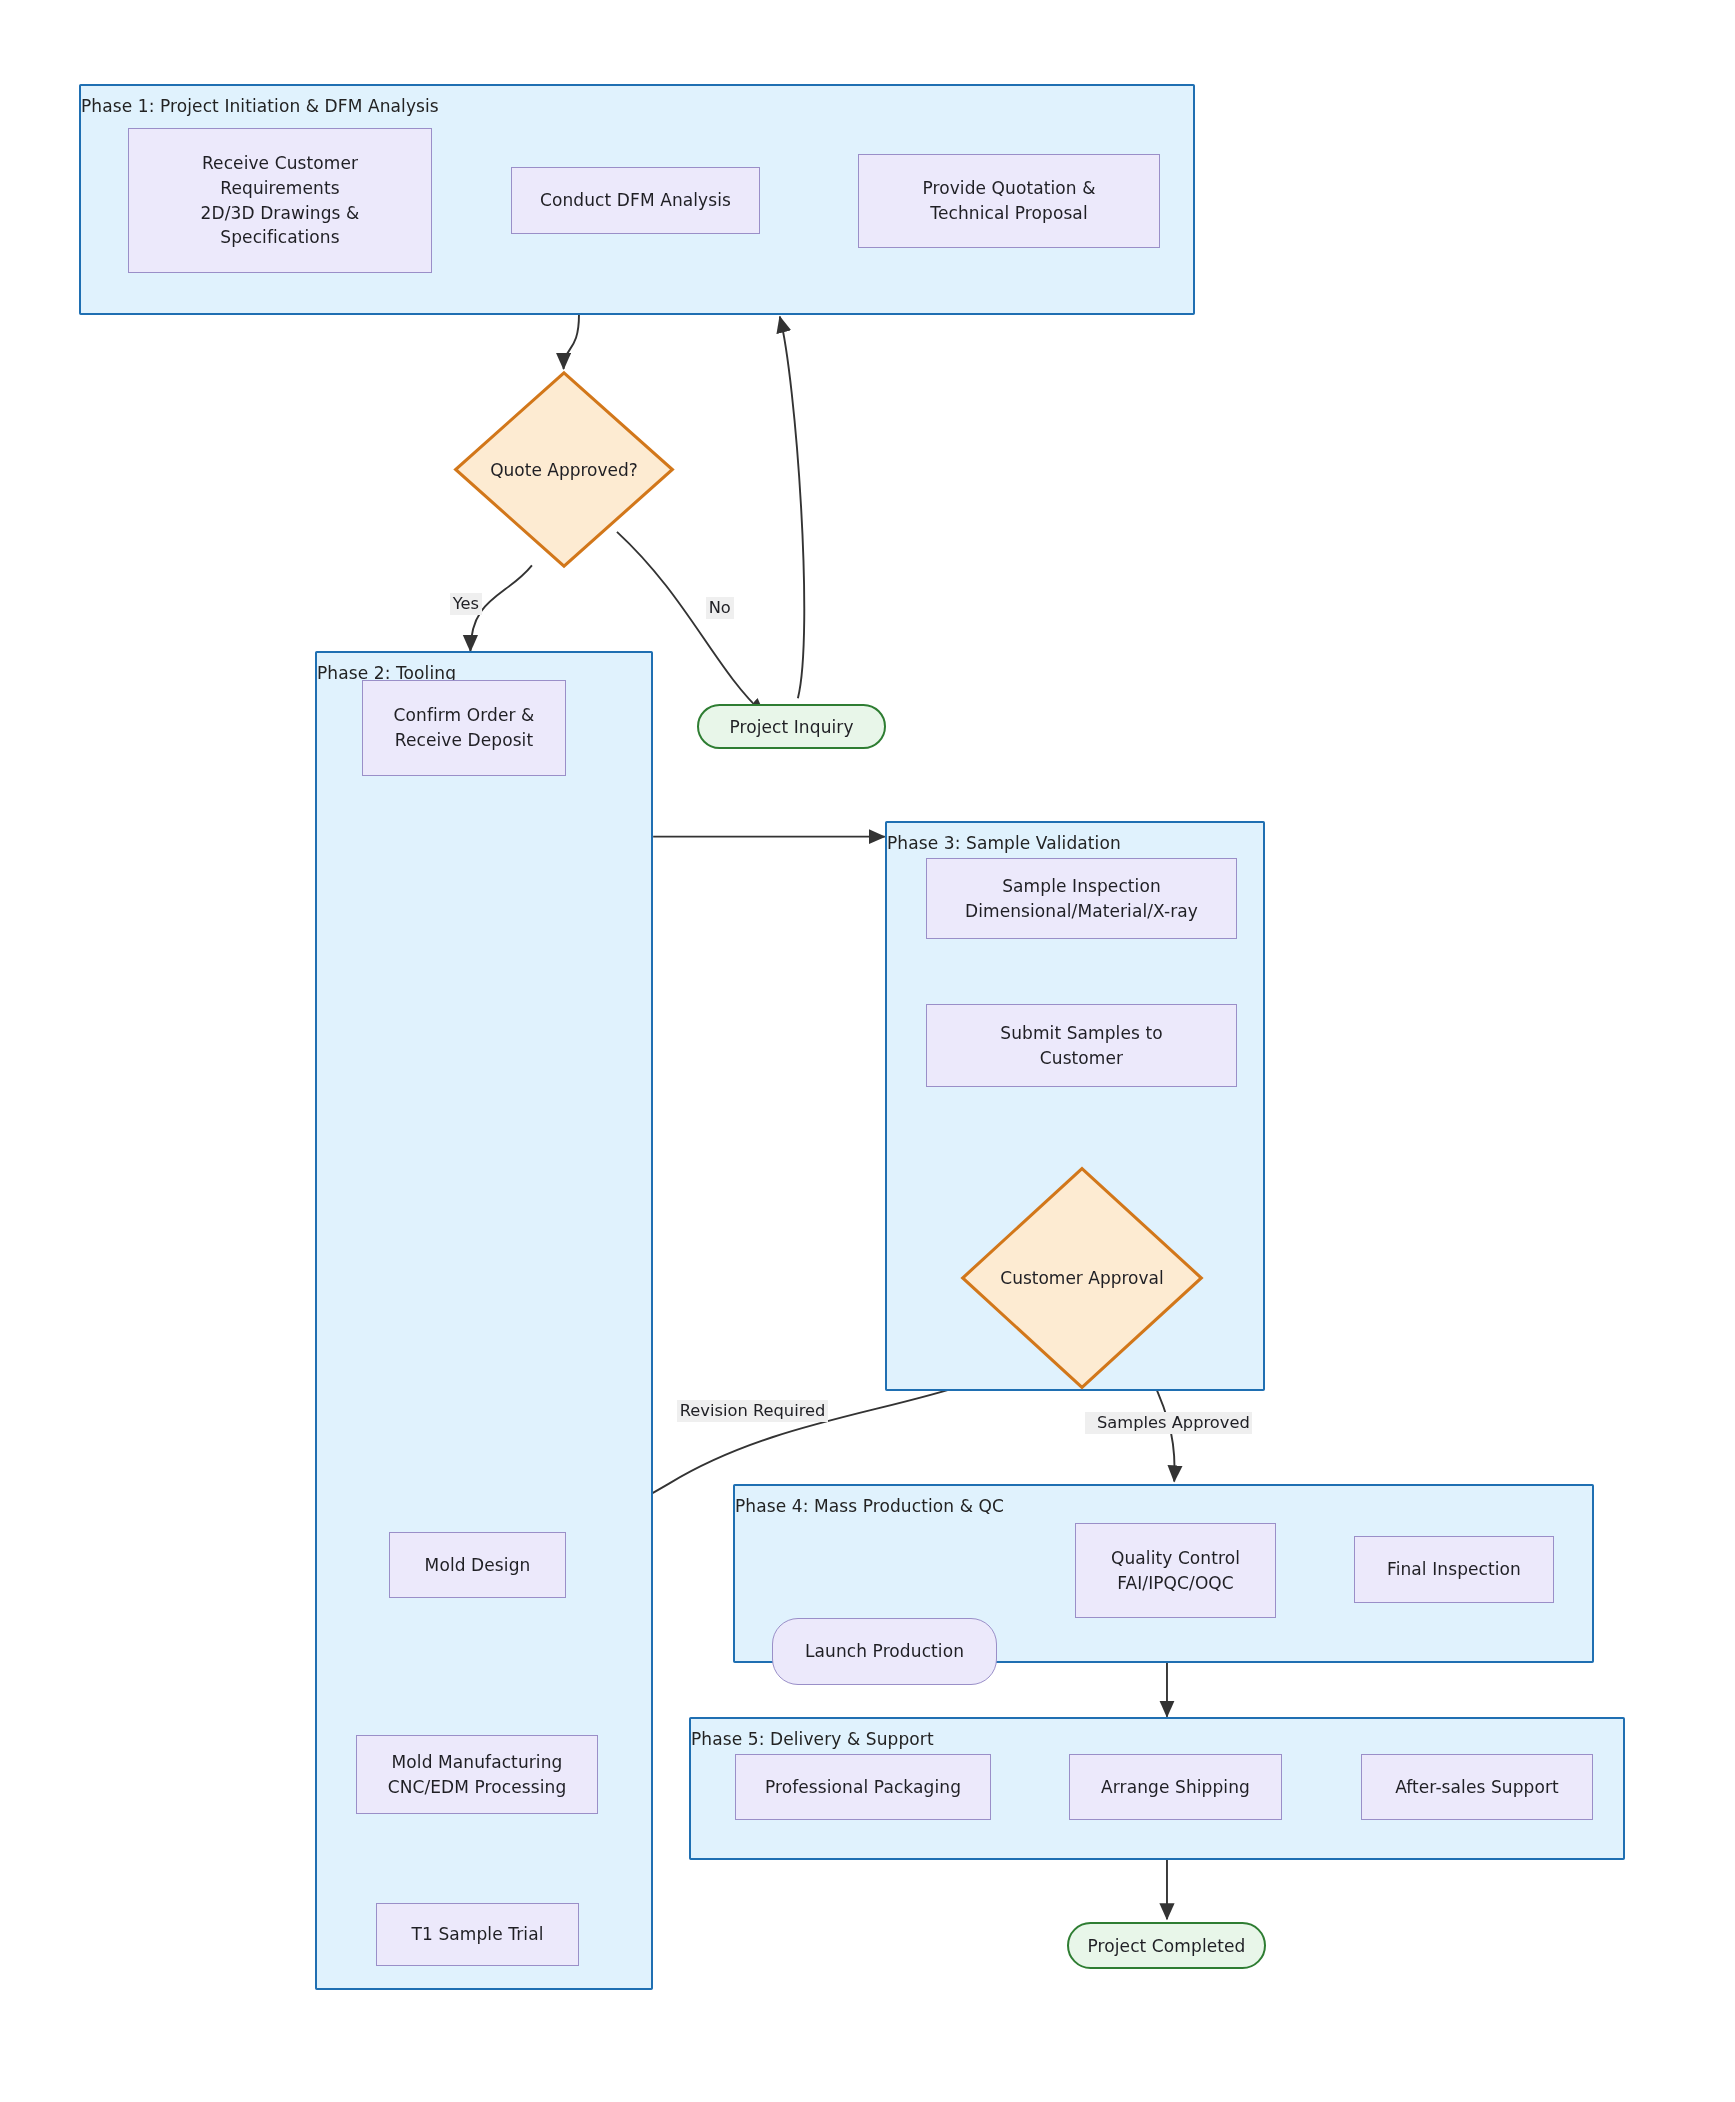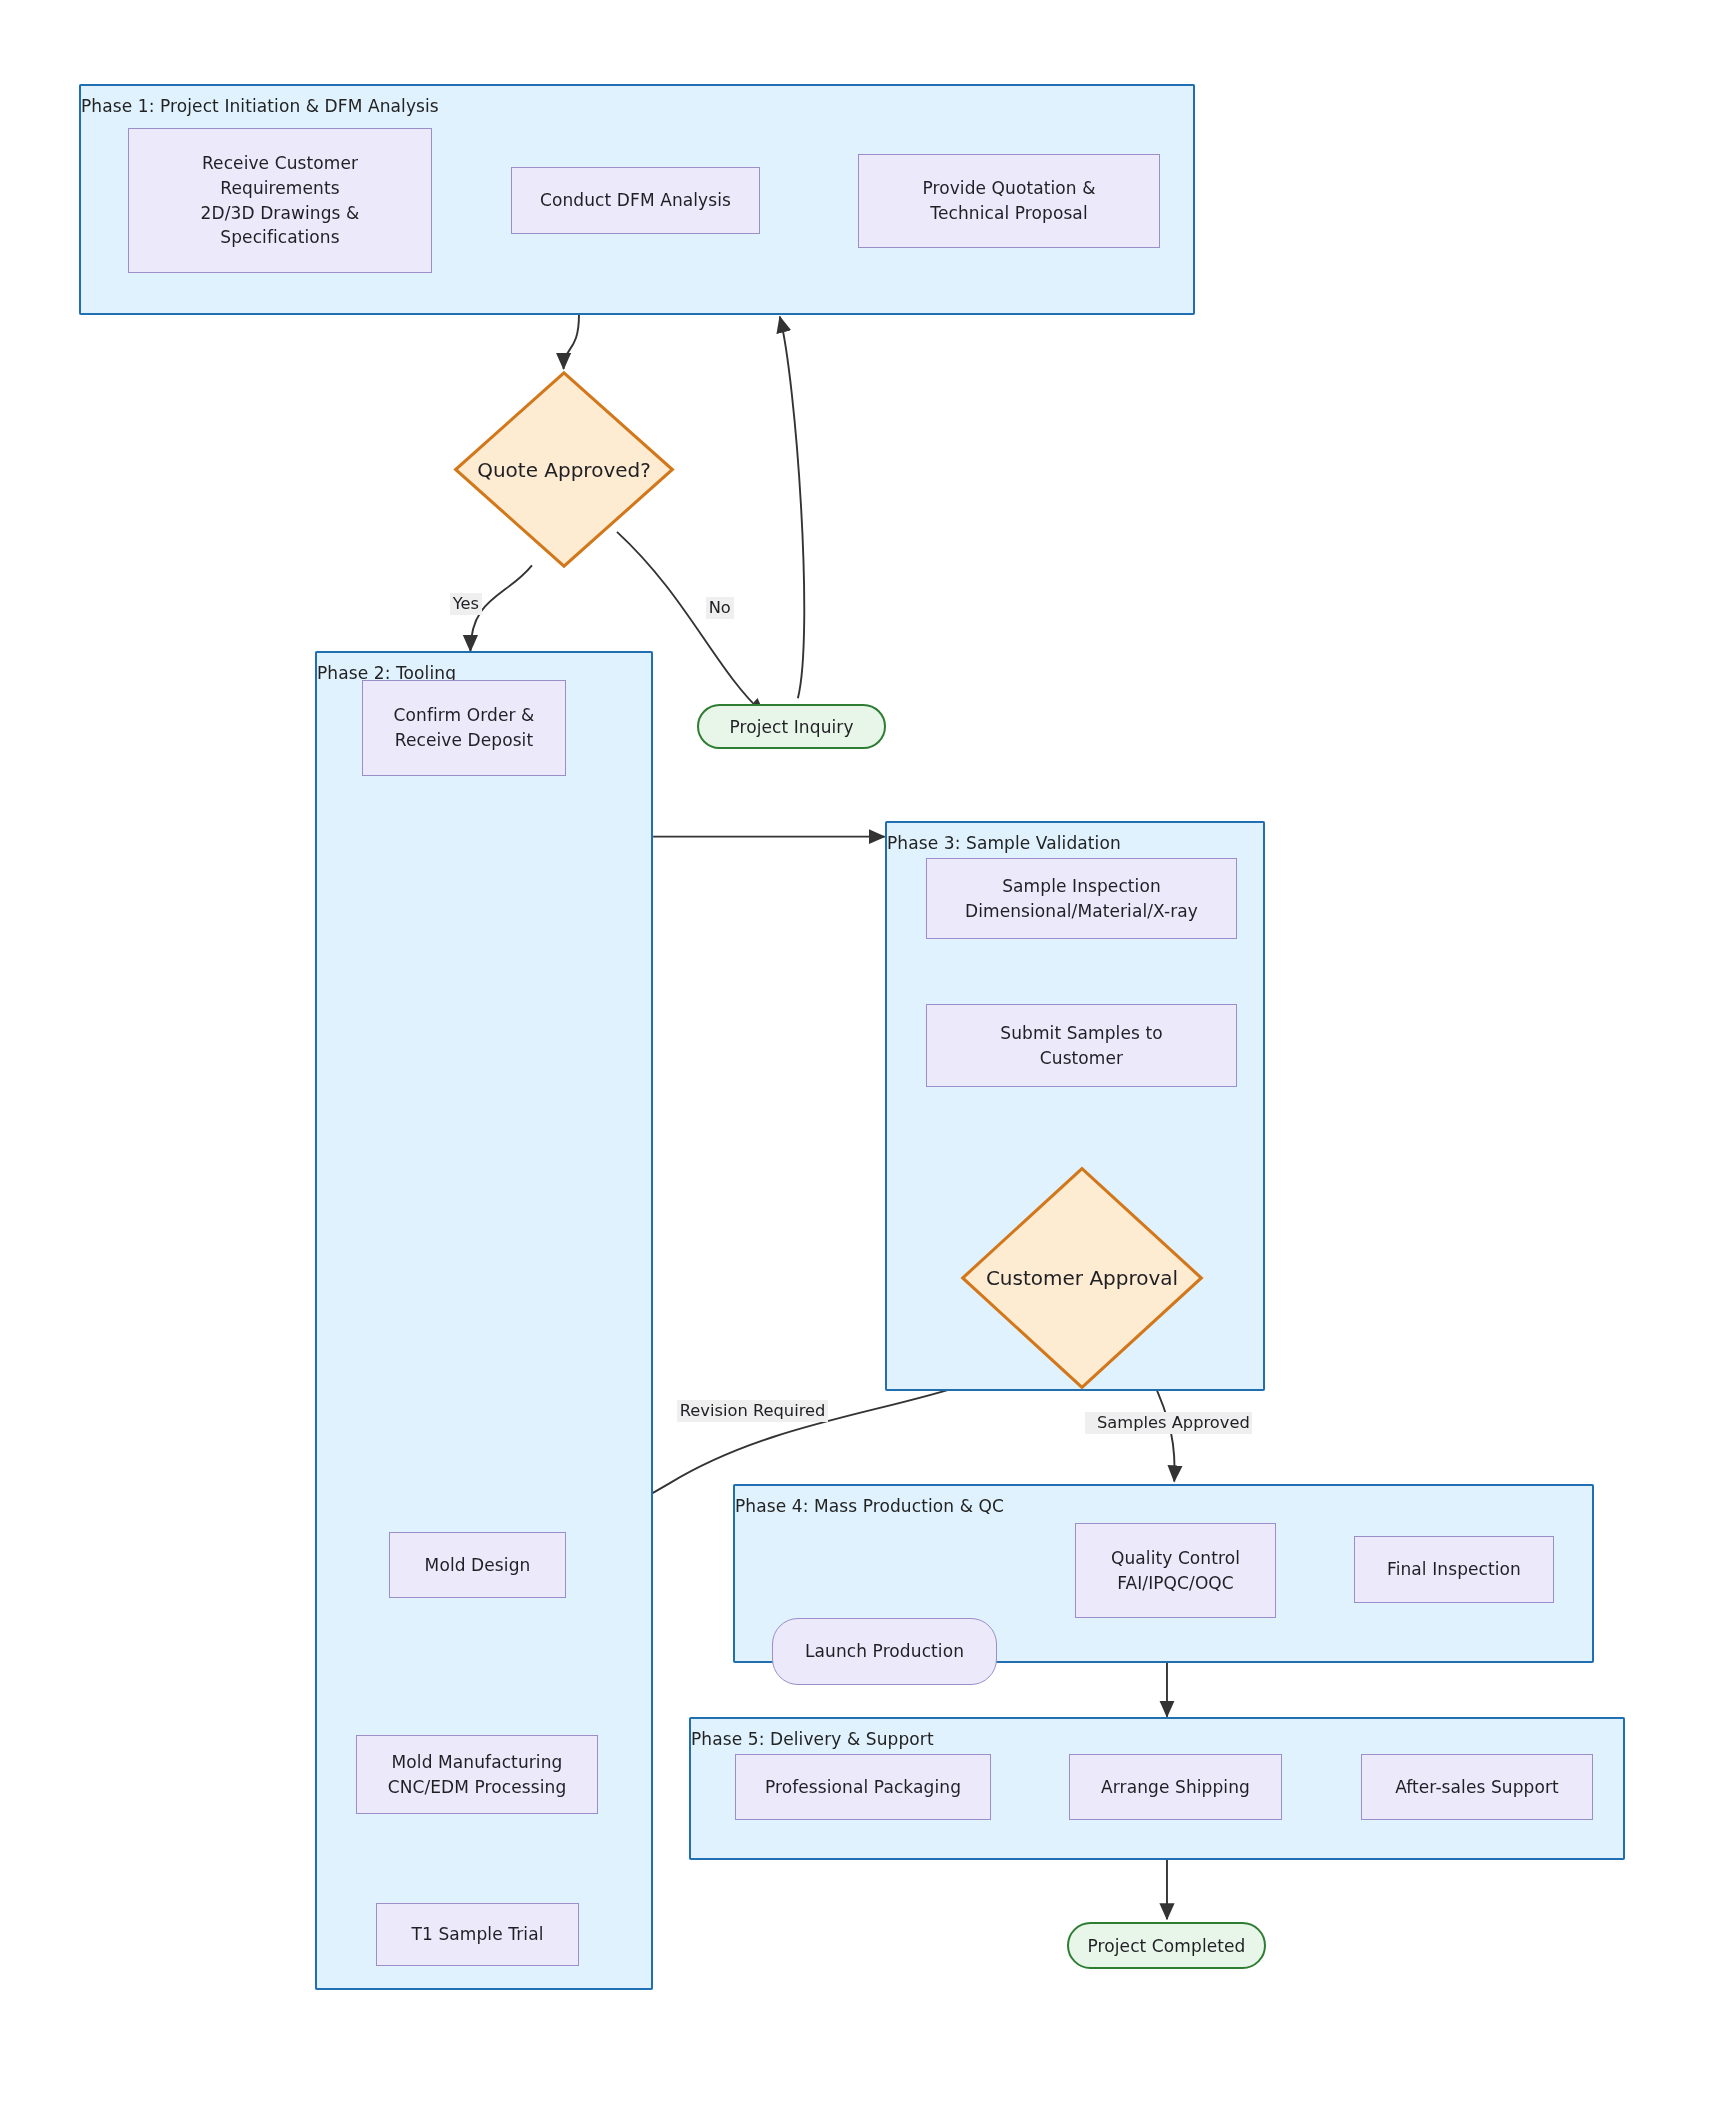--- a/index.html
+++ b/index.html
@@ -65,21 +65,21 @@
   .diamond-wrap {
     position: absolute;
   }
   .diamond-wrap svg { display: block; }
   .diamond-label {
     position: absolute;
     left: 0; right: 0;
     top: 50%;
     transform: translateY(-50%);
     text-align: center;
-    font-size: 20px;
+    font-size: 17px;
     color: #1f1f24;
     pointer-events: none;
   }
   
   .terminal {
     position: absolute;
     box-sizing: border-box;
     background: #e8f6e9;
     border: 2.4px solid #2e7d32;
     border-radius: 904px;

